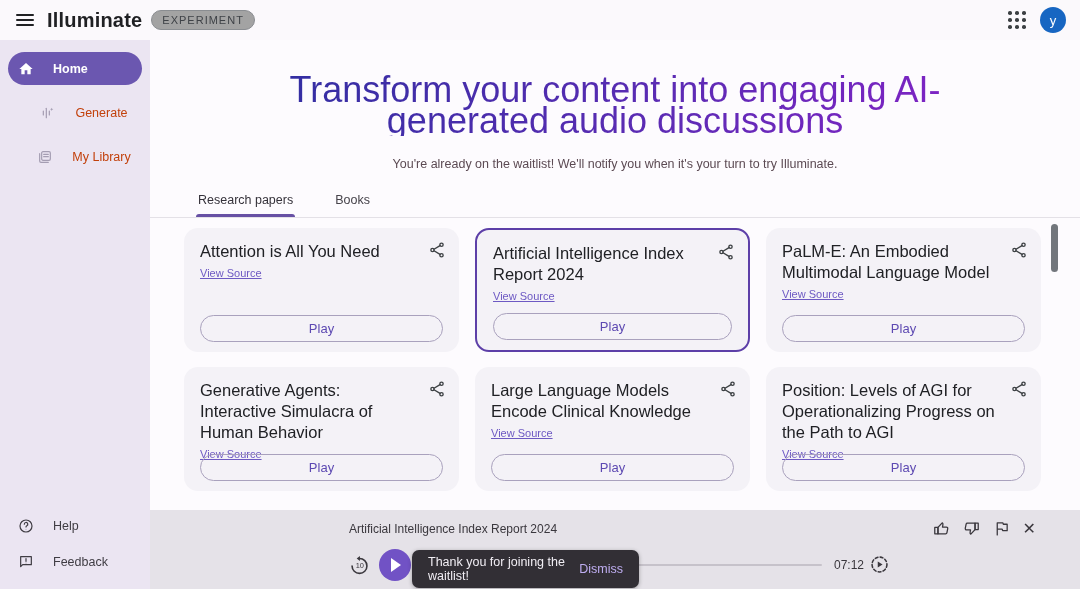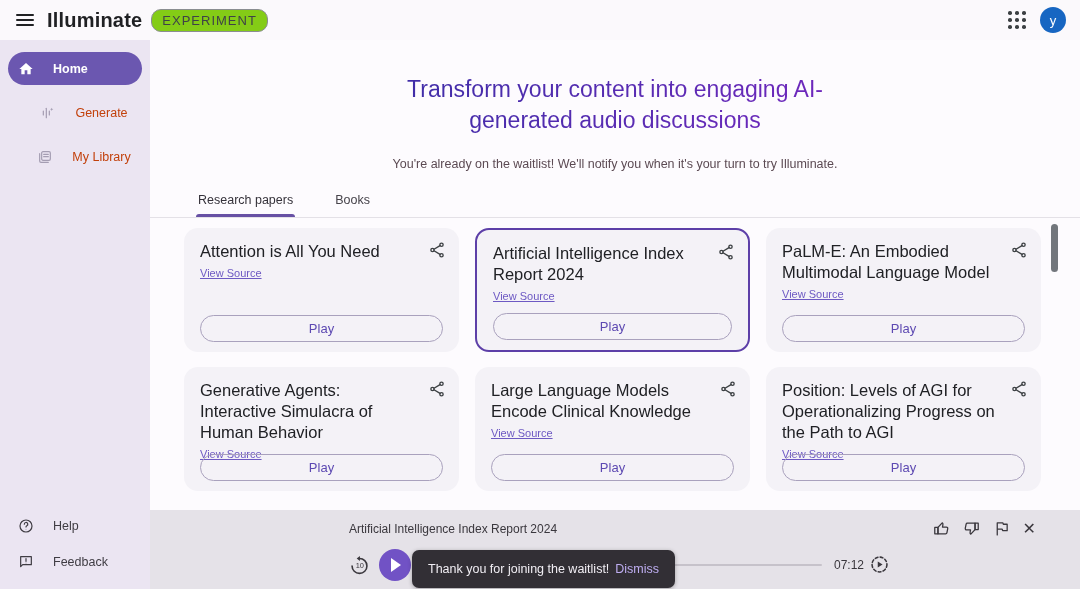--- a/index.html
+++ b/index.html
@@ -4,39 +4,39 @@
 <style>
   * { margin:0; padding:0; box-sizing:border-box; }
   html,body { width:1080px; height:589px; }
   body { font-family:"Liberation Sans", sans-serif; position:relative; overflow:hidden; background:#fdfbfe; }
 
   
   .topbar { position:absolute; top:0; left:0; width:1080px; height:40px; background:#fbf9fc; z-index:5; display:flex; align-items:center; }
   .hamburger { width:18px; height:12px; margin-left:16px; display:flex; flex-direction:column; justify-content:space-between; cursor:pointer; }
   .hamburger span { height:2px; background:#202124; border-radius:1px; }
   .logo { font-size:20px; color:#1f2023; margin-left:13px; letter-spacing:0.2px;font-weight:bold; }
-  .exp-badge { margin-left:9px; border:1px solid #8a8d91; border-radius:10px; padding:3px 10px; font-size:13px; letter-spacing:1px; color:#3f4247; background:#84cc16; }
+  .exp-badge { margin-left:9px; border:1px solid #8a8d91; border-radius:10px; padding:3px 10px; font-size:11px; letter-spacing:1px; color:#3f4247; background:#a3a3a3; }
   .topbar-right { margin-left:auto; display:flex; align-items:center; gap:14px; margin-right:8px; }
   .apps-grid { width:18px; height:18px; display:grid; grid-template-columns:repeat(3,1fr); gap:3px; cursor:pointer; }
   .apps-grid i { width:3.5px; height:3.5px; border-radius:50%; background:#3c4043; }
   .avatar { width:26px; height:26px; border-radius:50%; color:#fff; font-size:13px; display:flex; align-items:center; justify-content:center; cursor:pointer; margin-right:6px; }
 
   
   .sidebar { position:absolute; top:40px; left:0; width:150px; height:549px; background:#ebe5f2; z-index:4; }
   .nav-item { display:flex; align-items:center; gap:19px; height:33px; padding-left:18px; font-size:12.5px; cursor:pointer; }
   .nav-home { background:#6b57b0; color:#fff; border-radius:17px; margin:12px 8px 0 8px; padding-left:10px; font-weight:bold; }
   .nav-muted { color:#c2410c; margin-top:11px;justify-content:center; }
   .sidebar-footer { position:absolute; bottom:8px; left:0; width:150px; }
   .sidebar-footer .nav-item { color:#3f3c43; margin-bottom:3px; }
   .icon16 { width:16px; height:16px; flex:0 0 16px; }
 
   
   .main { position:absolute; top:40px; left:150px; width:930px; height:549px; }
   .hero { text-align:center; margin-top:33px; }
-  .hero-title { font-size:23px; line-height:31px; background:linear-gradient(115deg,#2a2f9e 5%,#5c2bb4 55%,#8a21c9 95%); -webkit-background-clip:text; background-clip:text; color:transparent;margin-top:34px; }
+  .hero-title { font-size:36px; line-height:31px; background:linear-gradient(115deg,#2a2f9e 5%,#5c2bb4 55%,#8a21c9 95%); -webkit-background-clip:text; background-clip:text; color:transparent;margin-top:34px; }
   .hero-sub { margin-top:21px; font-size:12.5px; color:#5c4a53; }
 
   .tabs { position:absolute; top:145px; left:0; width:930px; height:33px; border-bottom:1px solid #e4e1e7; display:flex; padding-left:46px; }
   .tab { font-size:12.5px; color:#46434a; padding:8px 2px 0 2px; margin-right:38px; position:relative; cursor:pointer; }
   .tab.active { color:#35323a; }
   .tab.active::after { content:""; position:absolute; left:0; right:0; bottom:0; height:3px; border-radius:3px 3px 0 0; background:#6750a4; }
 
   .cards { position:absolute; top:188px; left:34px; width:857px; display:grid; grid-template-columns:repeat(3,1fr); grid-auto-rows:124px; gap:15px 16px; }
   .card { background:#f4f2f7; border-radius:14px; padding:13px 16px; position:relative; cursor:pointer; }
   .card.selected { border:2px solid #5d3fa8; }
@@ -54,21 +54,21 @@
   .p-icon { width:17px; height:17px; cursor:pointer; color:#3a373d; }
   .close-x { font-size:16px; color:#3a373d; cursor:pointer; line-height:17px; }
   .replay10 { position:absolute; top:45px; left:199px; width:21px; height:21px; cursor:pointer; }
   .big-play { position:absolute; top:39px; left:229px; width:32px; height:32px; border-radius:50%; background:#7152c5; border:none; cursor:pointer; }
   .big-play::after { content:""; position:absolute; left:12px; top:9px; border-left:10px solid #fff; border-top:7px solid transparent; border-bottom:7px solid transparent; }
   .progress { position:absolute; top:54px; left:268px; width:404px; height:2px; background:#c6c2ca; border-radius:1px; cursor:pointer; }
   .time { position:absolute; top:48px; left:684px; font-size:12px; color:#3a373d; }
   .speed-btn { position:absolute; top:44px; left:719px; width:21px; height:21px; cursor:pointer; }
 
   
-  .toast { position:absolute; left:412px; bottom:1px; width:263px; height:38px; background:#322f35; border-radius:7px; display:flex; align-items:center; z-index:9; box-shadow:0 1px 4px rgba(0,0,0,.3); }
+  .toast { position:absolute; left:412px; bottom:1px; width:227px; height:38px; background:#322f35; border-radius:7px; display:flex; align-items:center; z-index:9; box-shadow:0 1px 4px rgba(0,0,0,.3); }
   .toast-msg { font-size:12.5px; color:#f1eef4; margin-left:16px; }
   .toast-action { margin-left:auto; margin-right:16px; font-size:12.5px; color:#bfaef2; cursor:pointer; }
 
   svg.stroke { fill:none; stroke:currentColor; stroke-width:1.8; stroke-linecap:round; stroke-linejoin:round; }
 </style>
 </head>
 <body>
 
 <div class="topbar">
   <div class="hamburger">

